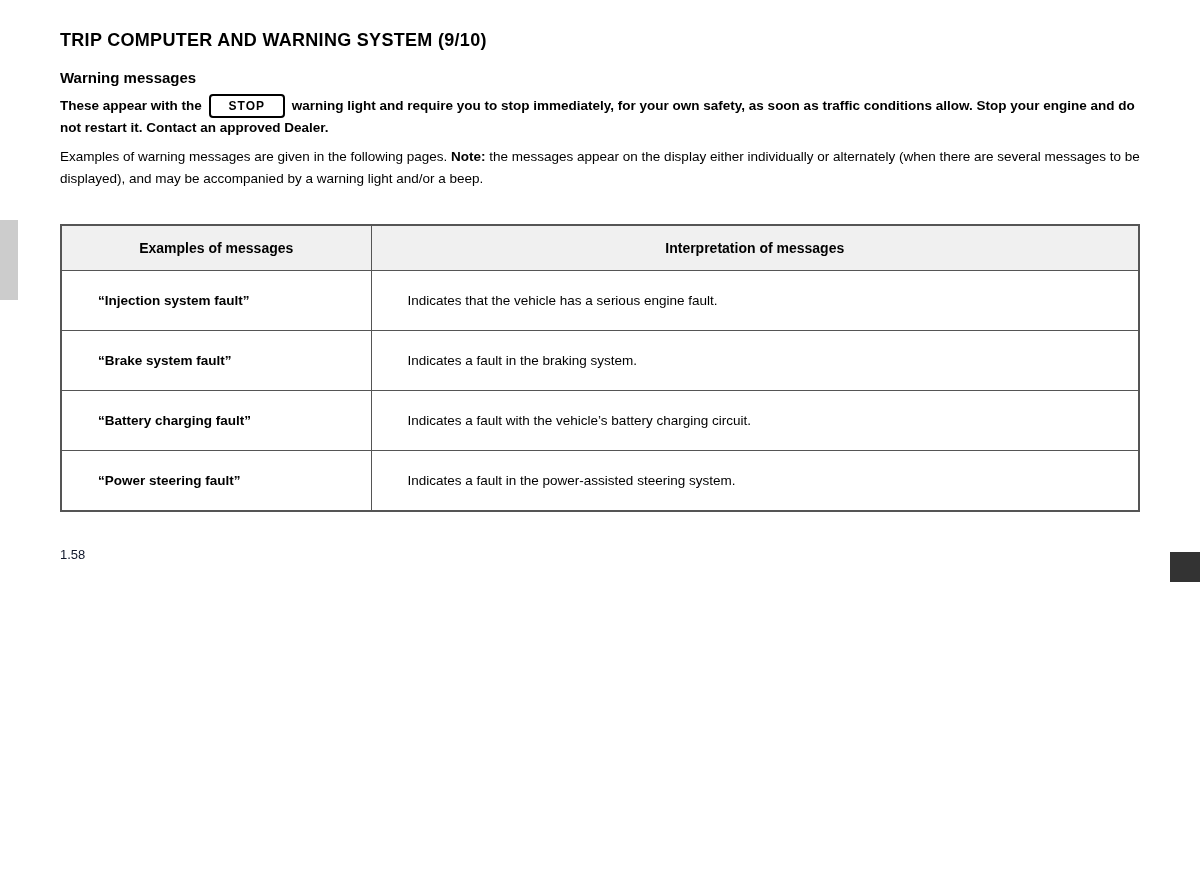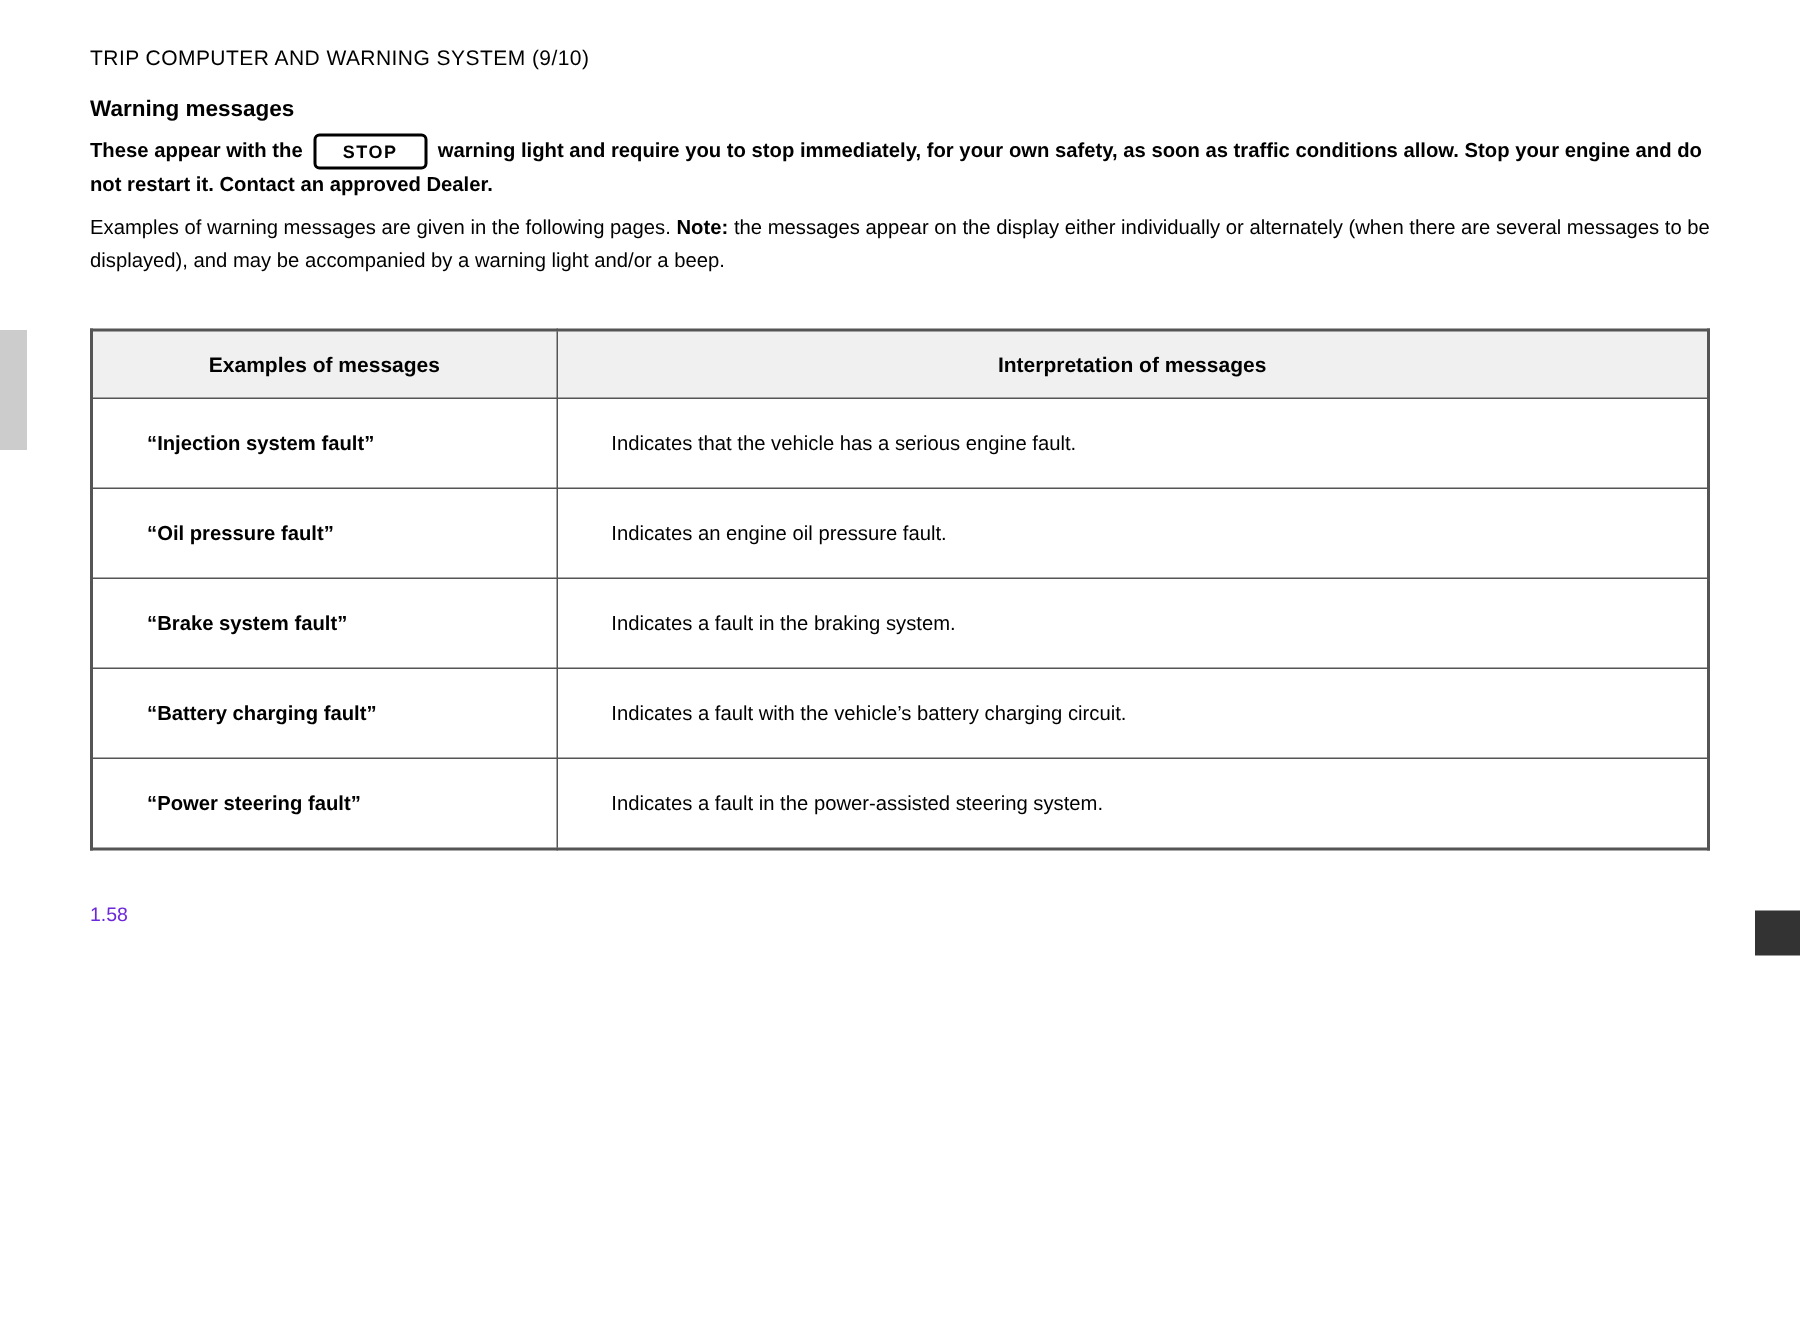--- a/index.html
+++ b/index.html
@@ -26,22 +26,22 @@
     .left-tab {
       position: absolute;
       left: 0;
       top: 220px;
       width: 18px;
       height: 80px;
       background: #cccccc;
     }
 
     .page-title {
-      font-size: 14px;
-      font-weight: normal;
+      font-size: 18px;
+      font-weight: bold;
       margin-bottom: 18px;
       letter-spacing: 0.3px;
     }
 
     .section-heading {
       font-size: 15px;
       font-weight: bold;
       margin-bottom: 8px;
     }
 
@@ -106,21 +106,21 @@
     .messages-table td.interp-col {
       font-weight: normal;
       border-radius: 24px;
     }
 
     .page-footer {
       position: absolute;
       bottom: 20px;
       left: 60px;
       font-size: 13px;
-      color: #6d28d9;
+      color: #0f172a;
     }
 
     .page-footer-bar {
       position: absolute;
       bottom: 0;
       right: 0;
       width: 30px;
       height: 30px;
       background: #333333;
     }
@@ -154,24 +154,20 @@
         <th>Examples of messages</th>
         <th>Interpretation of messages</th>
       </tr>
     </thead>
     <tbody id="table-body">
     <tr>
           <td class="example-col">“Injection system fault”</td>
           <td class="interp-col">Indicates that the vehicle has a serious engine fault.</td>
         </tr>
         <tr>
-          <td class="example-col">“Oil pressure fault”</td>
-          <td class="interp-col">Indicates an engine oil pressure fault.</td>
-        </tr>
-        <tr>
           <td class="example-col">“Brake system fault”</td>
           <td class="interp-col">Indicates a fault in the braking system.</td>
         </tr>
         <tr>
           <td class="example-col">“Battery charging fault”</td>
           <td class="interp-col">Indicates a fault with the vehicle’s battery charging circuit.</td>
         </tr>
         <tr>
           <td class="example-col">“Power steering fault”</td>
           <td class="interp-col">Indicates a fault in the power-assisted steering system.</td>

